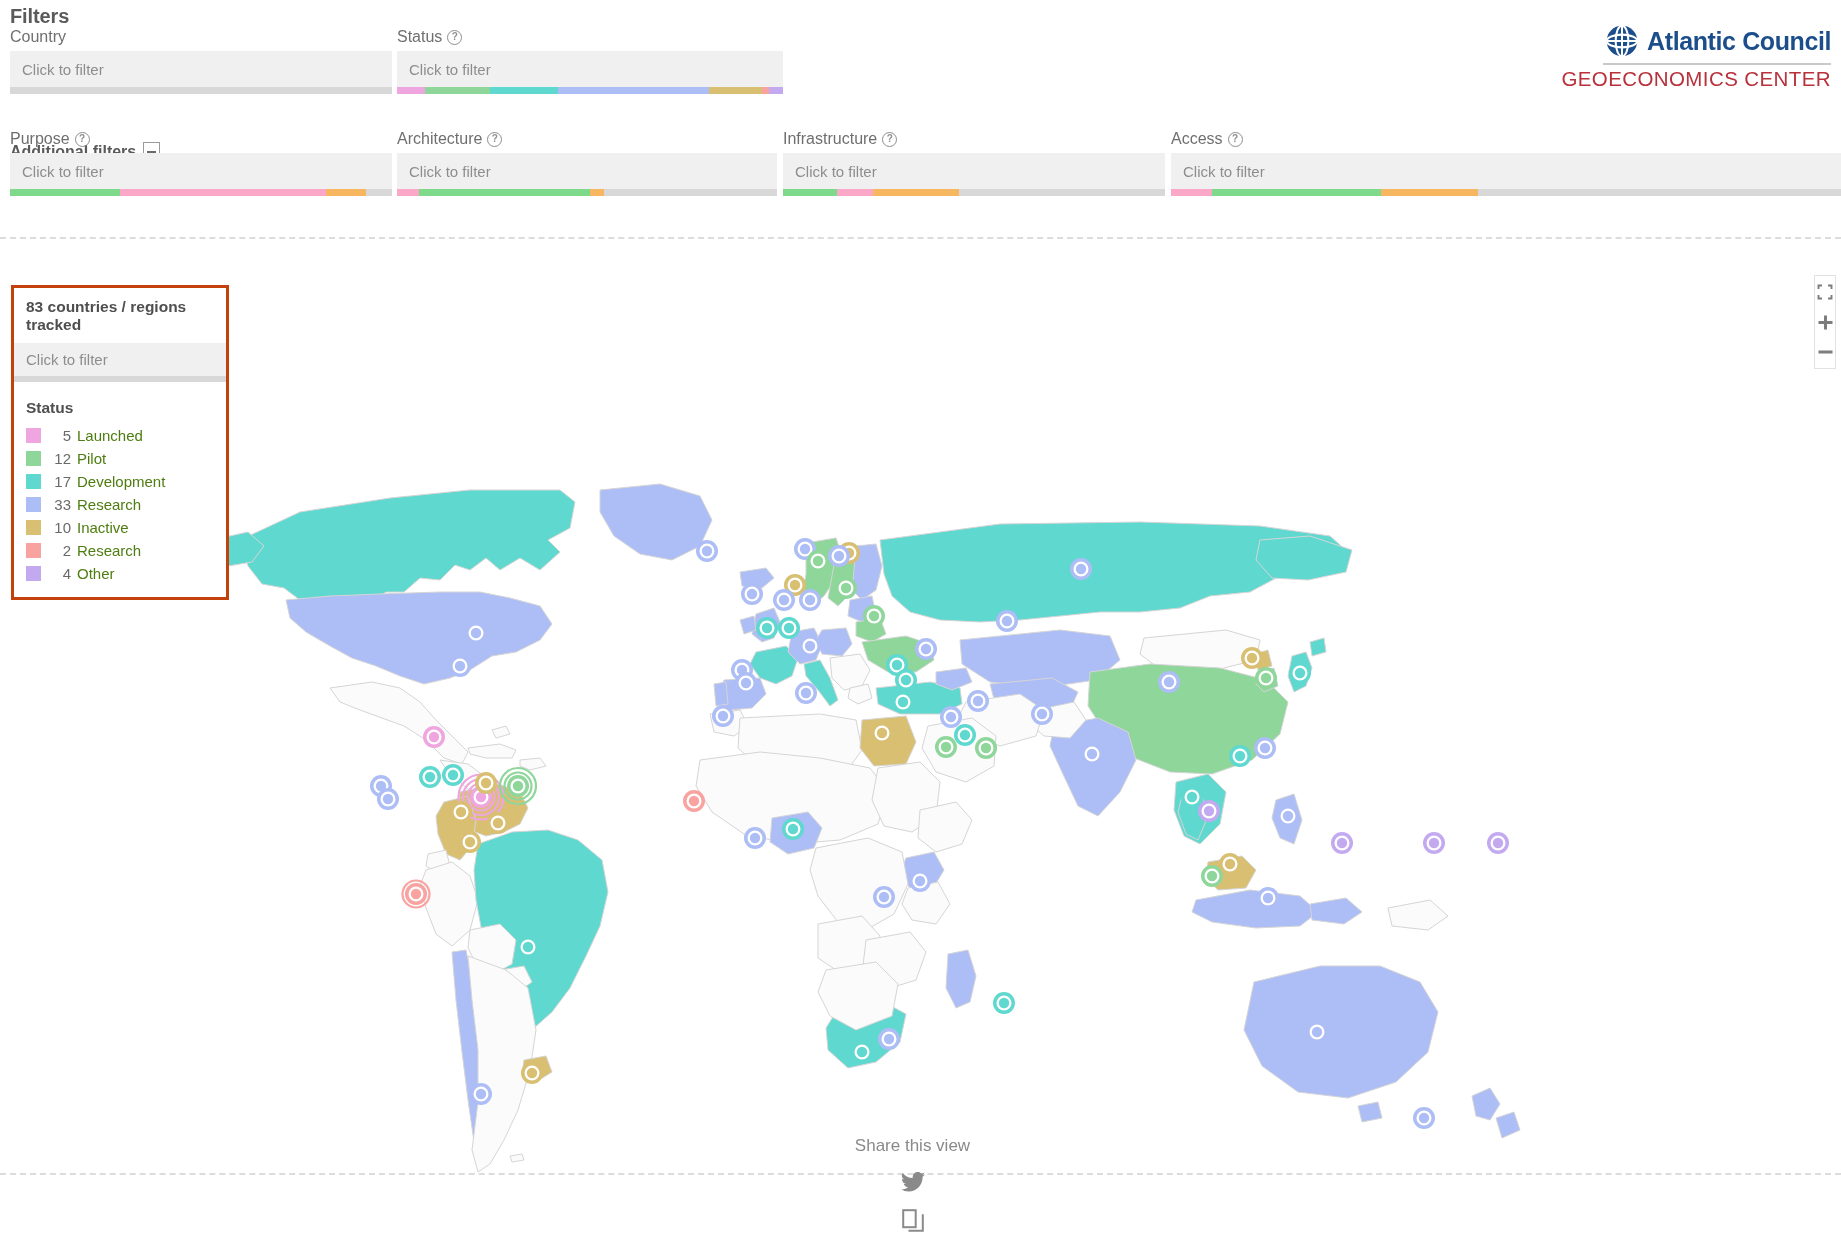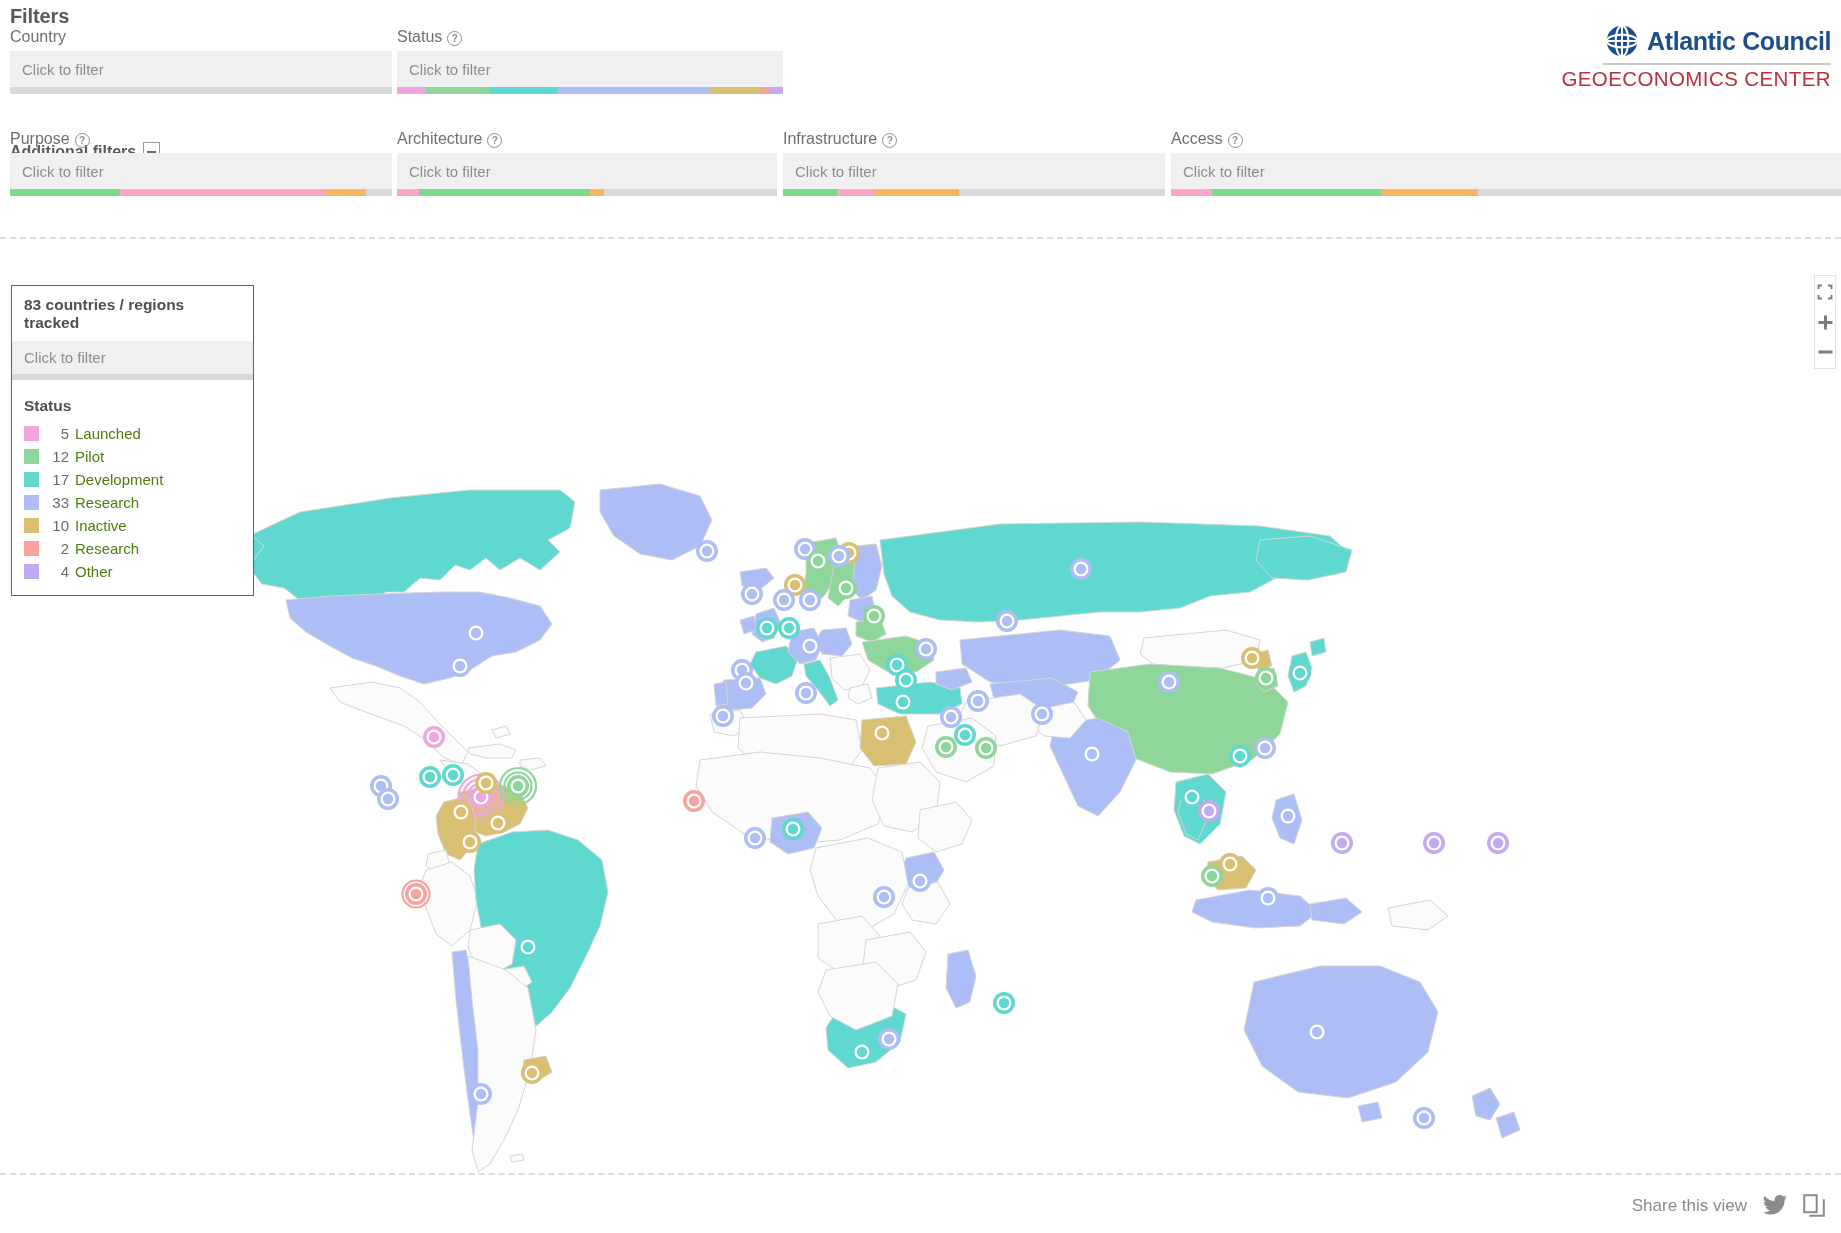--- a/index.html
+++ b/index.html
@@ -33,21 +33,21 @@
     border: 1px solid #9a9a9a; background: #fff;
     display: inline-flex; align-items: center; justify-content: center;
     color: #6a6a6a; font-size: 14px; font-weight: bold; line-height: 1;
     cursor: pointer;
   }
   .collapse-box .bar { display:block; width: 9px; height: 2px; background: #6a6a6a; }
 
   .filter-group { position: absolute; }
   .filter-label {
     font-size: 16px; color: #6f6f6f; font-weight: normal;
-    margin-bottom: 5px; display: flex; align-items: flex-end; gap: 5px;
+    margin-bottom: 5px; display: flex; align-items: center; gap: 5px;
     white-space: nowrap;
   }
   .qmark {
     display: inline-flex; align-items: center; justify-content: center;
     width: 15px; height: 15px; border-radius: 50%;
     border: 1.3px solid #8e8e8e; color: #8e8e8e;
     font-size: 10px; line-height: 1; font-weight: bold;
     cursor: pointer;
   }
   .filter-input {
@@ -89,23 +89,23 @@
   .map-area {
     position: absolute; left: 0; top: 240px;
     width: 1841px; height: 935px;
     background: #ffffff; overflow: hidden;
   }
   .map-svg { position: absolute; left: 0; top: 0; }
 
   
   .legend-card {
     position: absolute; left: 11px; top: 45px;
-    width: 243px;
+    width: 218px;
     background: #ffffff;
-    border: 1px solid #c2410c;
+    border: 3px solid #c2410c;
     z-index: 30;
   }
   .legend-count {
     font-size: 15.5px; font-weight: bold; color: #4f4f4f;
     padding: 10px 12px 9px 12px;
   }
   .legend-filter {
     background: #f0f0f0; height: 33px;
     display: flex; align-items: center; padding-left: 12px;
     font-size: 15px; color: #8d8d8d; cursor: pointer;
@@ -138,21 +138,21 @@
   .map-ctrls .btn {
     width: 20px; height: 20px; display: flex; align-items: center;
     justify-content: center; cursor: pointer; color: #7d7d7d;
   }
 
   
   .footer {
     position: absolute; left: 0; top: 1178px;
     width: 1841px; height: 55px;
     display: flex; align-items: center; justify-content: flex-end;
-    padding-right: 16px; gap: 16px;
+    padding-right: 16px; gap: 16px; flex-direction: column;
   }
   .share-label { font-size: 17px; color: #8a8a8a; }
   .share-icon { cursor: pointer; color: #8a8a8a; display: flex; }
 </style>
 </head>
 <body>
 
 <div class="filters-panel">
 
   <div class="filters-title">Filters</div>

